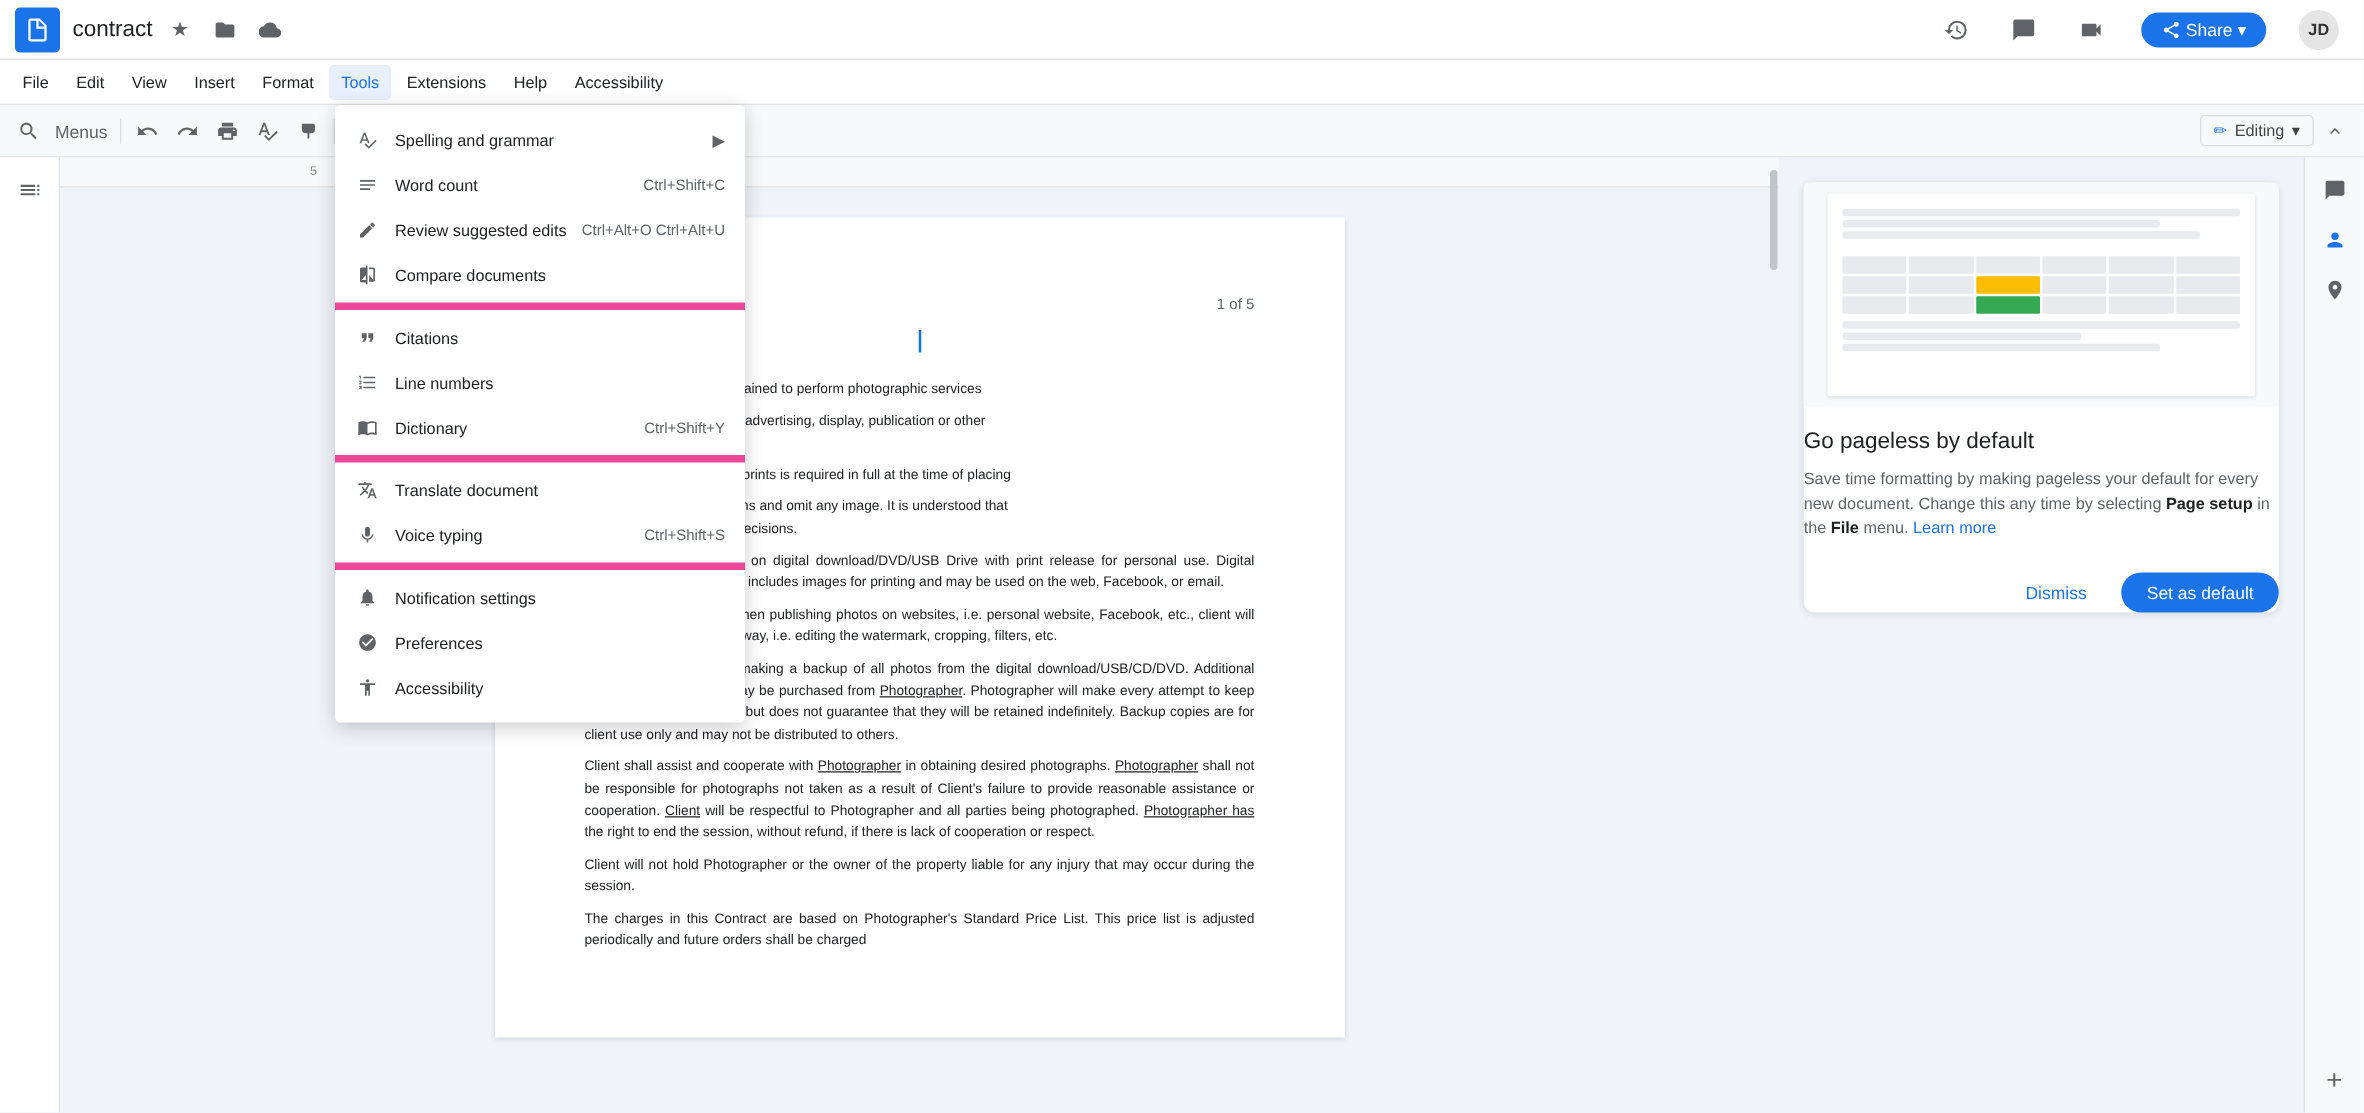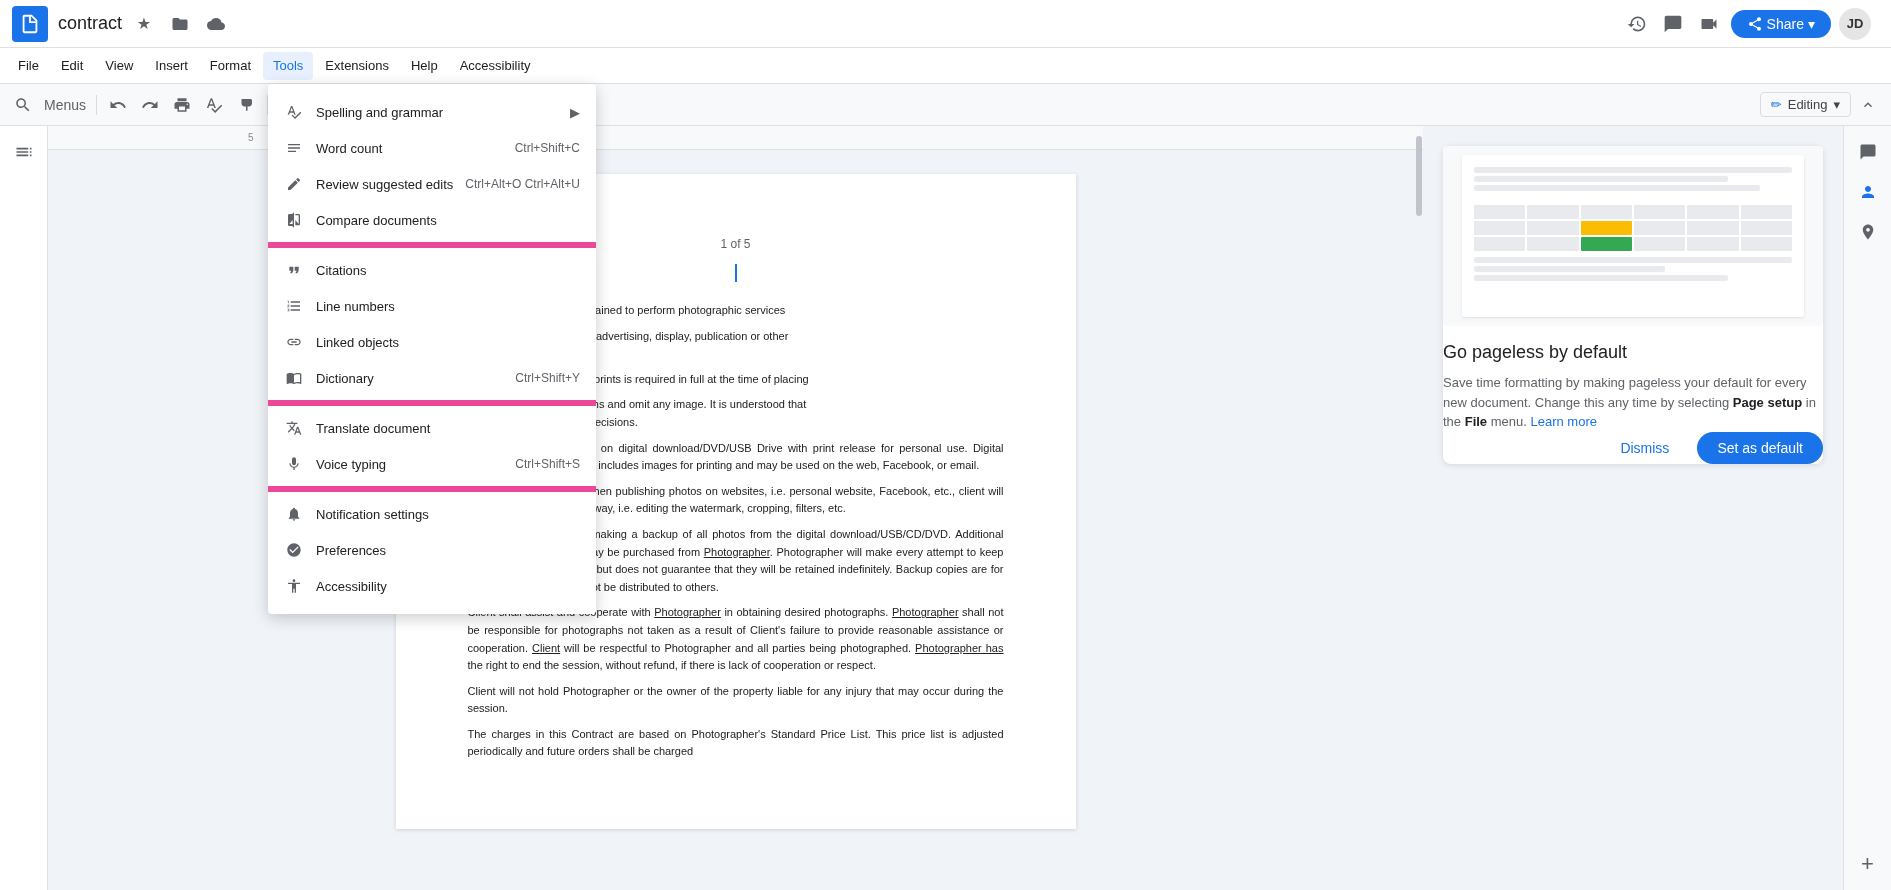--- a/index.html
+++ b/index.html
@@ -14,21 +14,21 @@
     .app-icon { width: 36px; height: 36px; background: #1a73e8; border-radius: 4px; display: flex; align-items: center; justify-content: center; }
     .app-icon svg { width: 22px; height: 22px; fill: white; }
     .doc-title { font-size: 18px; color: #202124; font-weight: 400; margin-left: 6px; }
     .title-icons { display: flex; gap: 8px; align-items: center; margin-left: 4px; }
     .title-icon-btn { width: 28px; height: 28px; display: flex; align-items: center; justify-content: center; cursor: pointer; color: #5f6368; font-size: 16px; border-radius: 50%; }
     .menu-bar { display: flex; gap: 2px; padding: 0 8px; background: #fff; border-bottom: 1px solid #e0e0e0; height: 36px; align-items: center; }
     .menu-item { padding: 4px 10px; font-size: 13px; color: #202124; cursor: pointer; border-radius: 4px; height: 28px; display: flex; align-items: center; }
     .menu-item:hover, .menu-item.active { background: #e8f0fe; }
     .menu-item.active { background: #e8f0fe; color: #1a73e8; }
     .spacer { flex: 1; }
-    .header-right { display: flex; align-items: center; gap: 8px; margin-right: 8px; }
+    .header-right { display: flex; align-items: center; gap: 26px; margin-right: 8px; }
     .share-btn { background: #1a73e8; color: white; border: none; padding: 6px 16px; border-radius: 20px; font-size: 14px; cursor: pointer; display: flex; align-items: center; gap: 4px; }
     .avatar { width: 32px; height: 32px; border-radius: 50%; background: #e5e5e5; display: flex; align-items: center; justify-content: center; font-size: 13px; color: #333; font-weight: 600; text-align: center; }
 
     
     .toolbar { display: flex; align-items: center; height: 42px; background: #f8f9fa; border-bottom: 1px solid #e0e0e0; padding: 0 8px; gap: 2px; }
     .toolbar-btn { width: 30px; height: 30px; display: flex; align-items: center; justify-content: center; cursor: pointer; border-radius: 4px; font-size: 13px; color: #444; border: none; background: transparent; }
     .toolbar-divider { width: 1px; height: 20px; background: #dadce0; margin: 0 4px; }
     .zoom-control { display: flex; align-items: center; gap: 2px; font-size: 13px; color: #444; border: 1px solid #dadce0; border-radius: 4px; padding: 2px 8px; height: 28px; cursor: pointer; }
     .editing-mode { display: flex; align-items: center; gap: 6px; border: 1px solid #dadce0; border-radius: 4px; padding: 4px 10px; font-size: 13px; color: #444; cursor: pointer; margin-left: auto; }
 
@@ -54,21 +54,21 @@
     .preview-line { height: 6px; background: #e8eaed; border-radius: 2px; }
     .preview-line.w100 { width: 100%; }
     .preview-line.w80 { width: 80%; }
     .preview-line.w90 { width: 90%; }
     .preview-line.w60 { width: 60%; }
     .preview-table { display: grid; grid-template-columns: repeat(6, 1fr); gap: 2px; margin-top: 8px; }
     .preview-cell { height: 14px; background: #e8eaed; border-radius: 1px; }
     .preview-cell.orange { background: #fbbc04; }
     .preview-cell.green { background: #34a853; }
     .pageless-title { font-size: 18px; font-weight: 500; color: #202124; margin-bottom: 10px; }
-    .pageless-desc { font-size: 13px; color: #5f6368; line-height: 1.5; margin-bottom: 0; }
+    .pageless-desc { font-size: 13px; color: #5f6368; line-height: 1.5; margin-bottom: 26px; }
     .pageless-desc strong { color: #202124; }
     .pageless-link { color: #1a73e8; cursor: pointer; text-decoration: none; }
     .card-actions { display: flex; justify-content: flex-end; gap: 12px; align-items: center; }
     .dismiss-btn { background: none; border: none; color: #1a73e8; font-size: 14px; cursor: pointer; padding: 8px 16px; border-radius: 4px; }
     .set-default-btn { background: #1a73e8; color: white; border: none; padding: 8px 20px; border-radius: 20px; font-size: 14px; cursor: pointer; }
     .dropdown-menu { position: absolute; top: 84px; left: 268px; background: white; border-radius: 4px; box-shadow: 0 4px 16px rgba(0,0,0,0.2); min-width: 320px; z-index: 200; padding: 6px 0; }
     .menu-section { border-bottom: 6px solid #ec4899; padding: 4px 0; }
     .menu-section:last-child { border-bottom: none; }
     .dropdown-item { display: flex; align-items: center; padding: 8px 16px; font-size: 13px; color: #202124; cursor: pointer; gap: 12px; }
     .dropdown-item .item-icon { width: 20px; height: 20px; display: flex; align-items: center; justify-content: center; color: #5f6368; flex-shrink: 0; }
@@ -219,21 +219,21 @@
   <div class="doc-area">
 
     <div class="ruler">
       <span style="position:absolute;left:200px;">5</span>
       <span style="position:absolute;left:310px;">6</span>
       <span style="position:absolute;left:420px;">7</span>
       <span style="position:absolute;left:530px;">8</span>
     </div>
 
     <div class="doc-page">
-      <div style="text-align:center;margin-bottom:12px;">
+      <div style="text-align:right;margin-bottom:12px;">
         <span style="color:#5f6368;font-size:12px;">1 </span>
         <span style="color:#5f6368;font-size:12px;">of 5</span>
       </div>
       <div style="text-align:center;margin-bottom:16px;"><span style="width:2px;height:18px;background:#1a73e8;display:inline-block;"></span></div>
       <div class="doc-text">
         <p>e, official photographer retained to perform photographic services</p>
         <p>s and/or reproductions for advertising, display, publication or other<br>ters.</p>
         <p>s paid in full. Payment for prints is required in full at the time of placing</p>
         <p>right to edit the photographs and omit any image. It is understood that<br>y Photographer's editing decisions.</p>
         <p><span class="underline">Client</span> will receive photos on digital download/DVD/USB Drive with print release for personal use. Digital download/DVD/USB Drive includes images for printing and may be used on the web, Facebook, or email.</p>
@@ -371,28 +371,20 @@
       <span class="item-icon">
         <svg width="16" height="16" viewBox="0 0 24 24" fill="#5f6368">
             <path d="M2 17h2v.5H3v1h1v.5H2v1h3v-4H2v1zm1-9h1V4H2v1h1v3zm-1 3h1.8L2 13.1v.9h3v-1H3.2L5 10.9V10H2v1zm5-6v2h14V5H7zm0 14h14v-2H7v2zm0-6h14v-2H7v2z"></path>
           </svg>
       </span>
       <span class="item-label">Line numbers</span>
     </div>
     <div class="dropdown-item">
       <span class="item-icon">
         <svg width="16" height="16" viewBox="0 0 24 24" fill="#5f6368">
-            <path d="M3.9 12c0-1.71 1.39-3.1 3.1-3.1h4V7H7c-2.76 0-5 2.24-5 5s2.24 5 5 5h4v-1.9H7c-1.71 0-3.1-1.39-3.1-3.1zM8 13h8v-2H8v2zm9-6h-4v1.9h4c1.71 0 3.1 1.39 3.1 3.1s-1.39 3.1-3.1 3.1h-4V17h4c2.76 0 5-2.24 5-5s-2.24-5-5-5z"></path>
-          </svg>
-      </span>
-      <span class="item-label">Linked objects</span>
-    </div>
-    <div class="dropdown-item">
-      <span class="item-icon">
-        <svg width="16" height="16" viewBox="0 0 24 24" fill="#5f6368">
             <path d="M21 5c-1.11-.35-2.33-.5-3.5-.5-1.95 0-4.05.4-5.5 1.5-1.45-1.1-3.55-1.5-5.5-1.5S2.45 4.9 1 6v14.65c0 .25.25.5.5.5.1 0 .15-.05.25-.05C3.1 20.45 5.05 20 6.5 20c1.95 0 4.05.4 5.5 1.5 1.35-.85 3.8-1.5 5.5-1.5 1.65 0 3.35.3 4.75 1.05.1.05.15.05.25.05.25 0 .5-.25.5-.5V6c-.6-.45-1.25-.75-2-1zm0 13.5c-1.1-.35-2.3-.5-3.5-.5-1.7 0-4.15.65-5.5 1.5V8c1.35-.85 3.8-1.5 5.5-1.5 1.2 0 2.4.15 3.5.5v11.5z"></path>
           </svg>
       </span>
       <span class="item-label">Dictionary</span>
       <span class="item-shortcut">Ctrl+Shift+Y</span>
     </div>
   </div>
 
   <div class="menu-section">
     <div class="dropdown-item">

